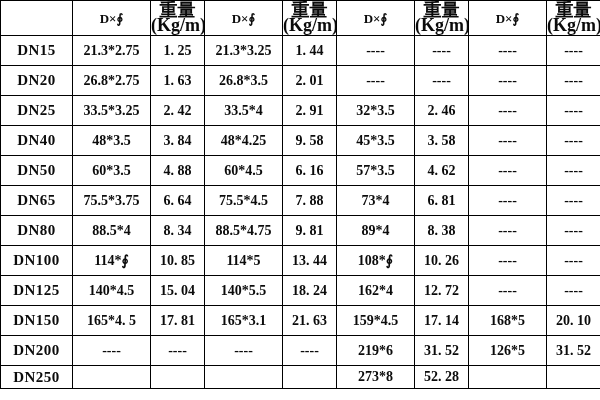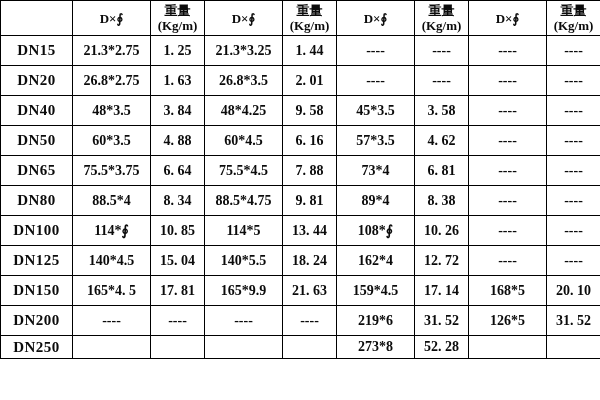--- a/index.html
+++ b/index.html
@@ -40,21 +40,21 @@
   col.c-label { width: 72px; }
   col.c-dim   { width: 78px; }
   col.c-wt    { width: 54px; }
 
   thead td {
     height: 34px;
     font-size: 13px;
     line-height: 15px;
   }
   thead td.hdr-sub {
-    font-size: 13px;
+    font-size: 18px;
   }
   .hdr-two-line {
     display: block;
     line-height: 15px;
   }
   tbody td {
     height: 29px;
     font-size: 14px;
   }
   tbody td.label {
@@ -132,20 +132,31 @@
         <td>26.8*2.75</td>
         <td>1. 63</td>
         <td>26.8*3.5</td>
         <td>2. 01</td>
         <td>----</td>
         <td>----</td>
         <td>----</td>
         <td>----</td>
       </tr>
 
+      <tr>
+        <td class="label">DN25</td>
+        <td>33.5*3.25</td>
+        <td>2. 42</td>
+        <td>33.5*4</td>
+        <td>2. 91</td>
+        <td>32*3.5</td>
+        <td>2. 46</td>
+        <td>----</td>
+        <td>----</td>
+      </tr>
 
 
       <tr>
         <td class="label">DN40</td>
         <td>48*3.5</td>
         <td>3. 84</td>
         <td>48*4.25</td>
         <td>9. 58</td>
         <td>45*3.5</td>
         <td>3. 58</td>
@@ -210,21 +221,21 @@
         <td>162*4</td>
         <td>12. 72</td>
         <td>----</td>
         <td>----</td>
       </tr>
 
       <tr>
         <td class="label">DN150</td>
         <td>165*4. 5</td>
         <td>17. 81</td>
-        <td>165*9.9</td>
+        <td>165*3.1</td>
         <td>21. 63</td>
         <td>159*4.5</td>
         <td>17. 14</td>
         <td>168*5</td>
         <td>20. 10</td>
       </tr>
 
       <tr>
         <td class="label">DN200</td>
         <td>----</td>

